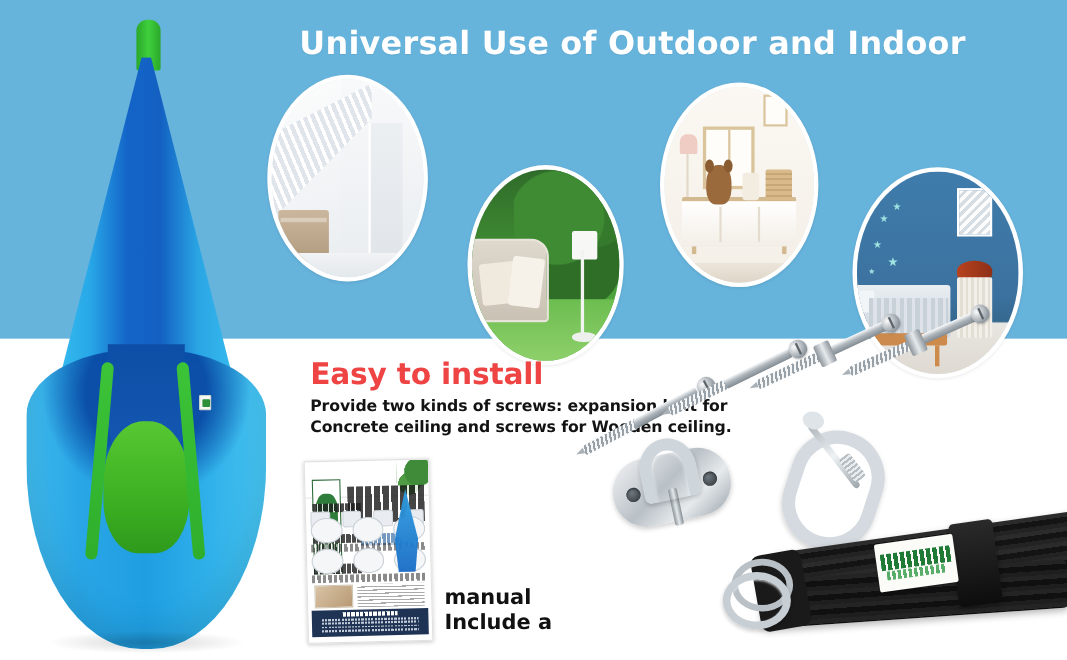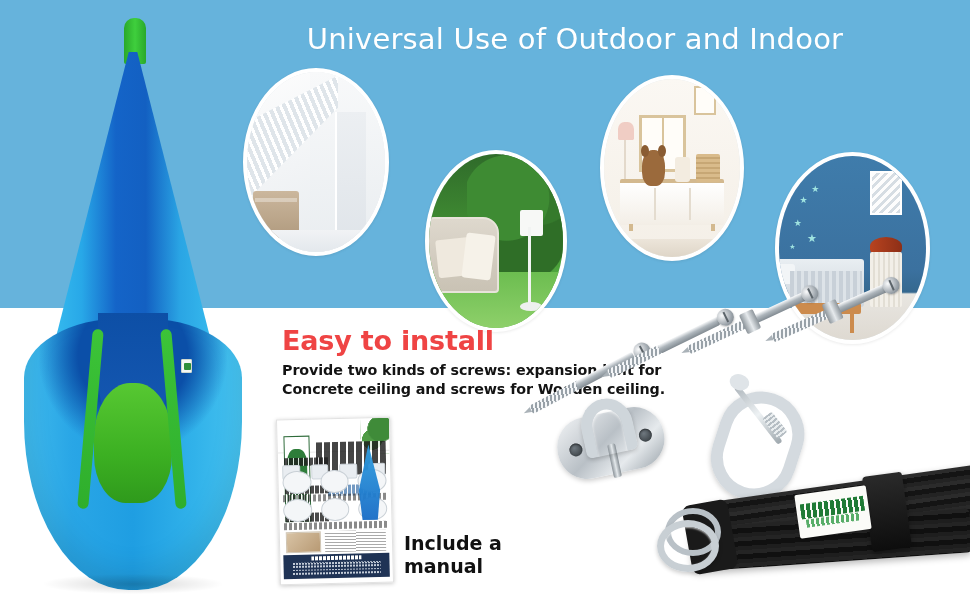--- a/index.html
+++ b/index.html
@@ -21,21 +21,21 @@
     position:absolute; left:0; top:308px; width:970px; height:292px;
     background:#ffffff;
   }
 
   
   .headline {
     position:absolute; left:270px; top:24px; width:610px;
     text-align:center;
     color:#ffffff;
     font-family:"DejaVu Sans", sans-serif;
-    font-weight:normal;
+    font-weight:bold;
     font-size:29px;
     letter-spacing:.2px;
     line-height:1.1;
     white-space:nowrap;
     text-shadow:0 1px 1px rgba(0,0,0,.06);
   }
 
   
   .circle {
     position:absolute;
@@ -543,22 +543,22 @@
         <div class="wt"></div>
         <div class="wl wl1"></div>
         <div class="wl wl2"></div>
         <div class="wl wl3"></div>
         <div class="wl wl4"></div>
       </div>
     </div>
   </div>
 
   <div class="manual-caption">
+    <div>manual</div>
     <div>Include a</div>
-    <div>manual</div>
   </div>
 
   <div id="hardware">
 
     <div class="eyeplate">
       <div class="plate"></div>
       <div class="hole h1"></div>
       <div class="hole h2"></div>
       <div class="pin"></div>
       <div class="ring"></div>

